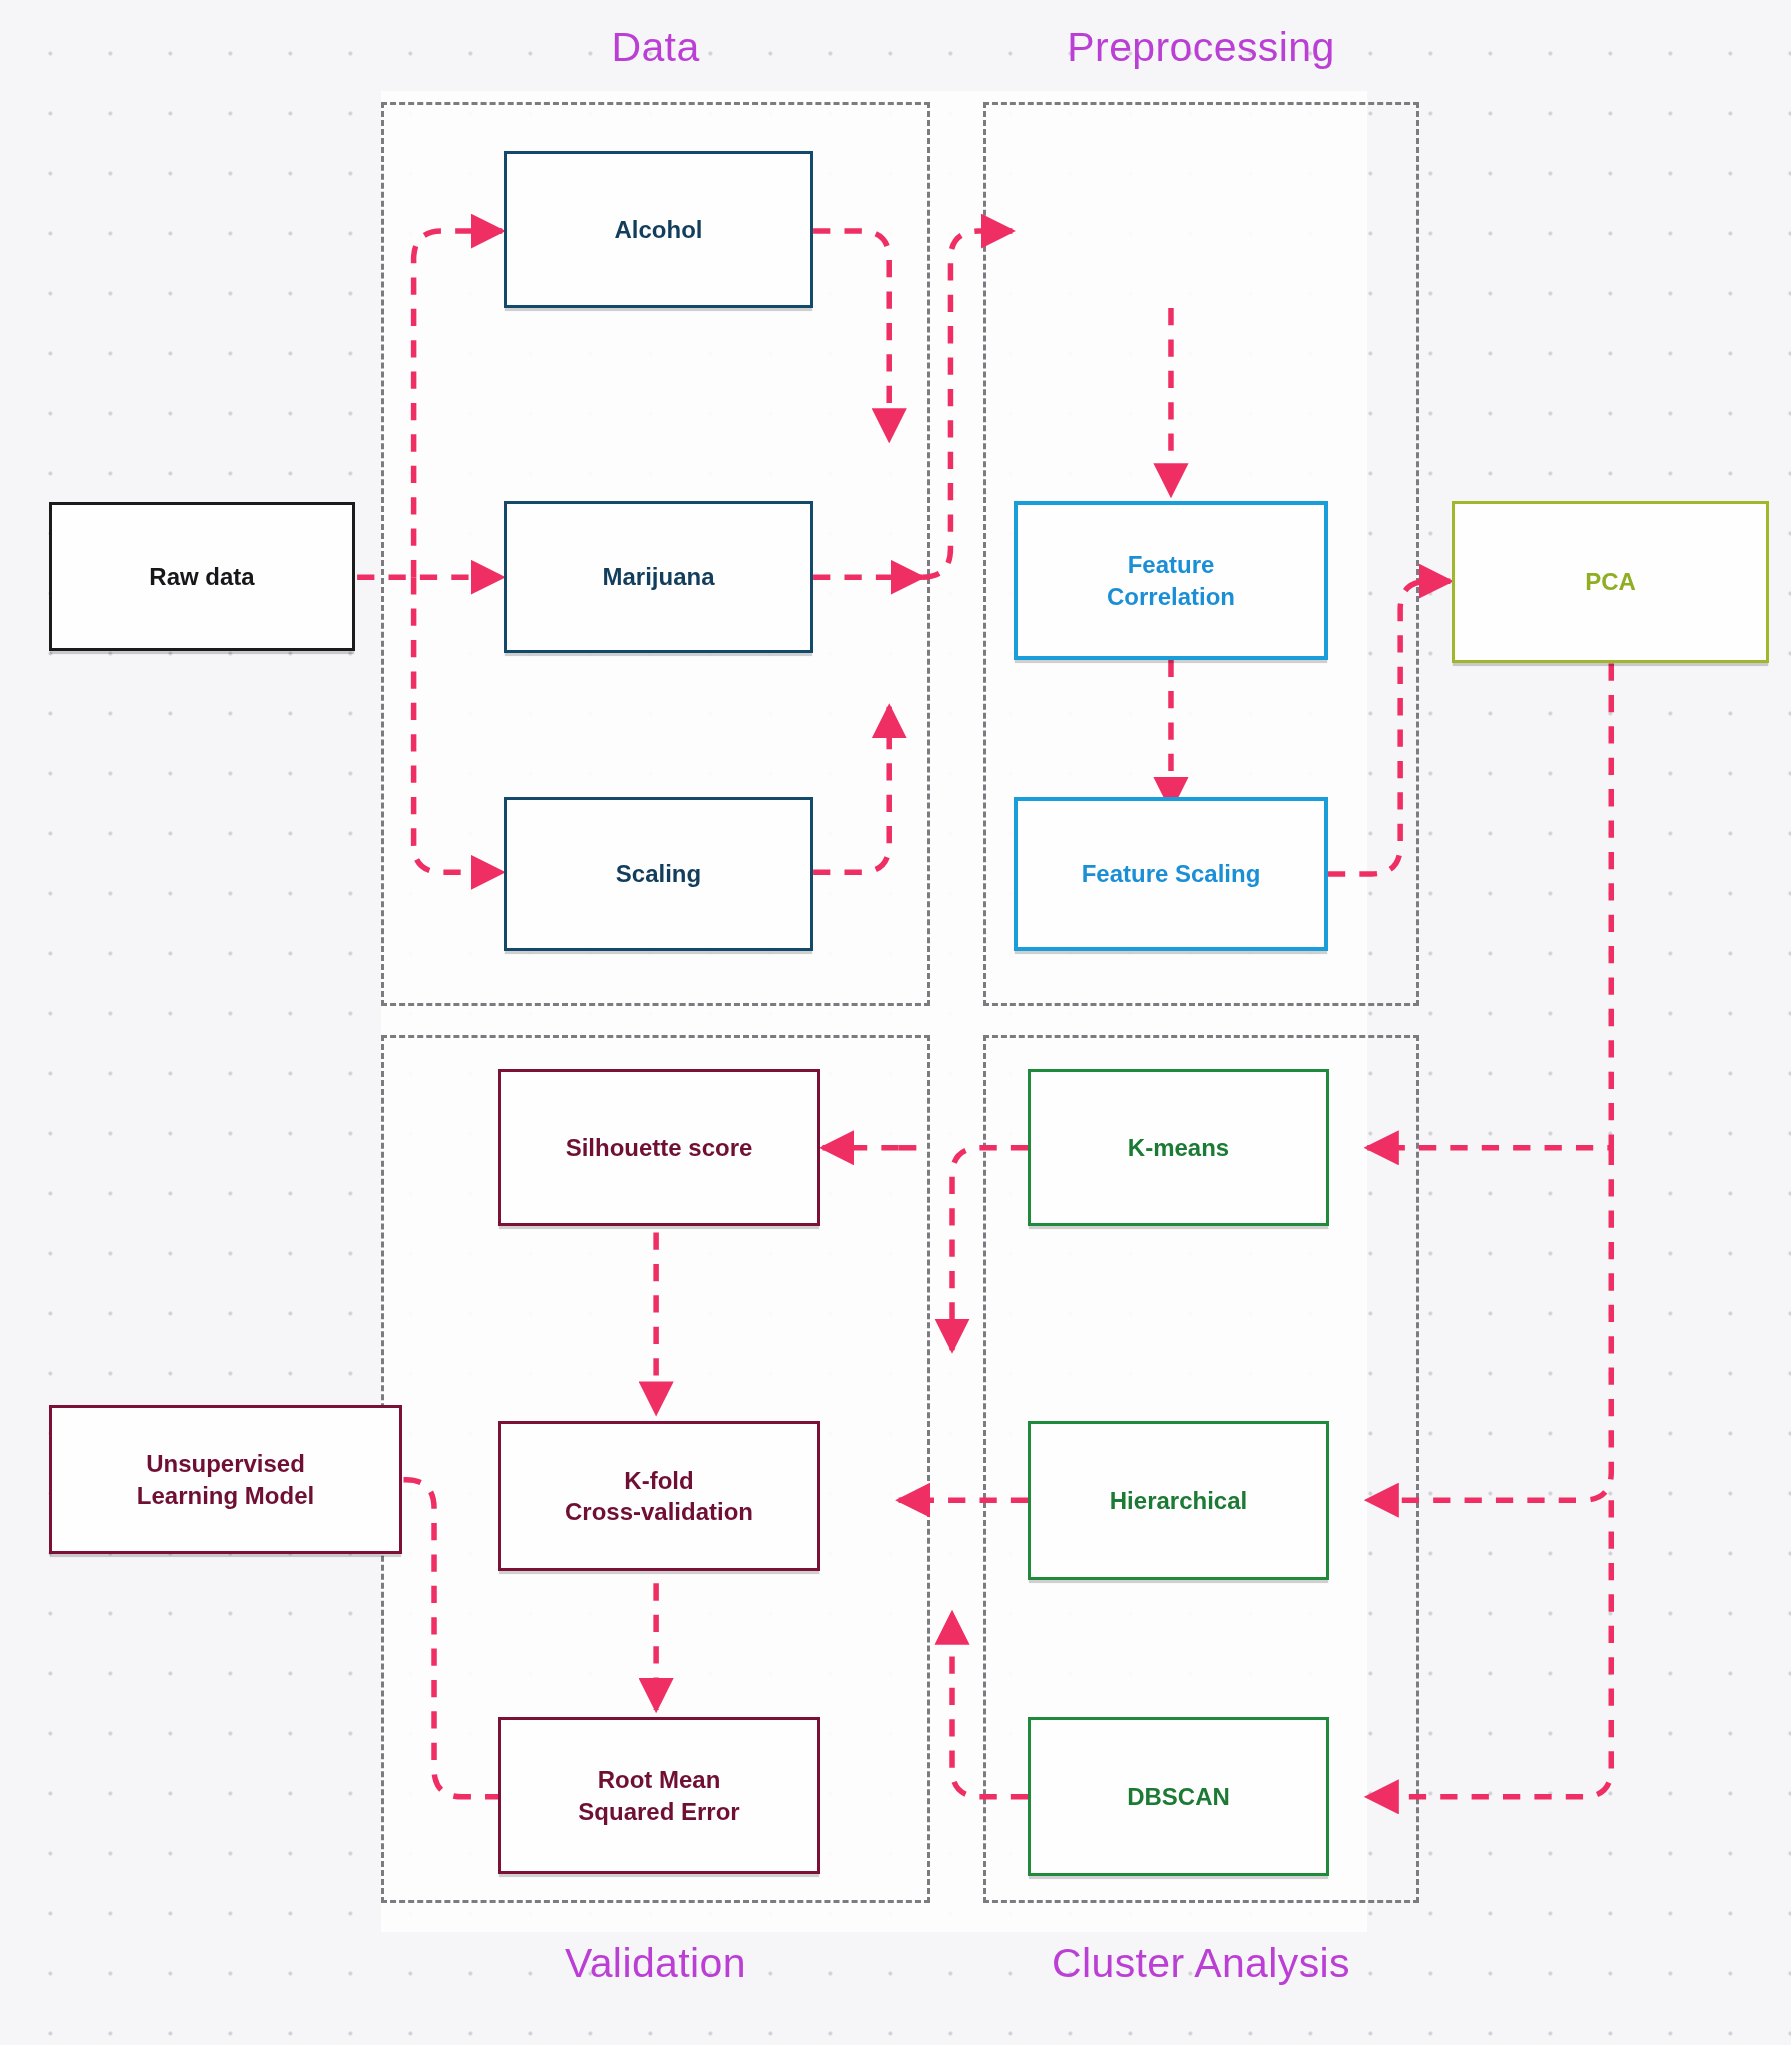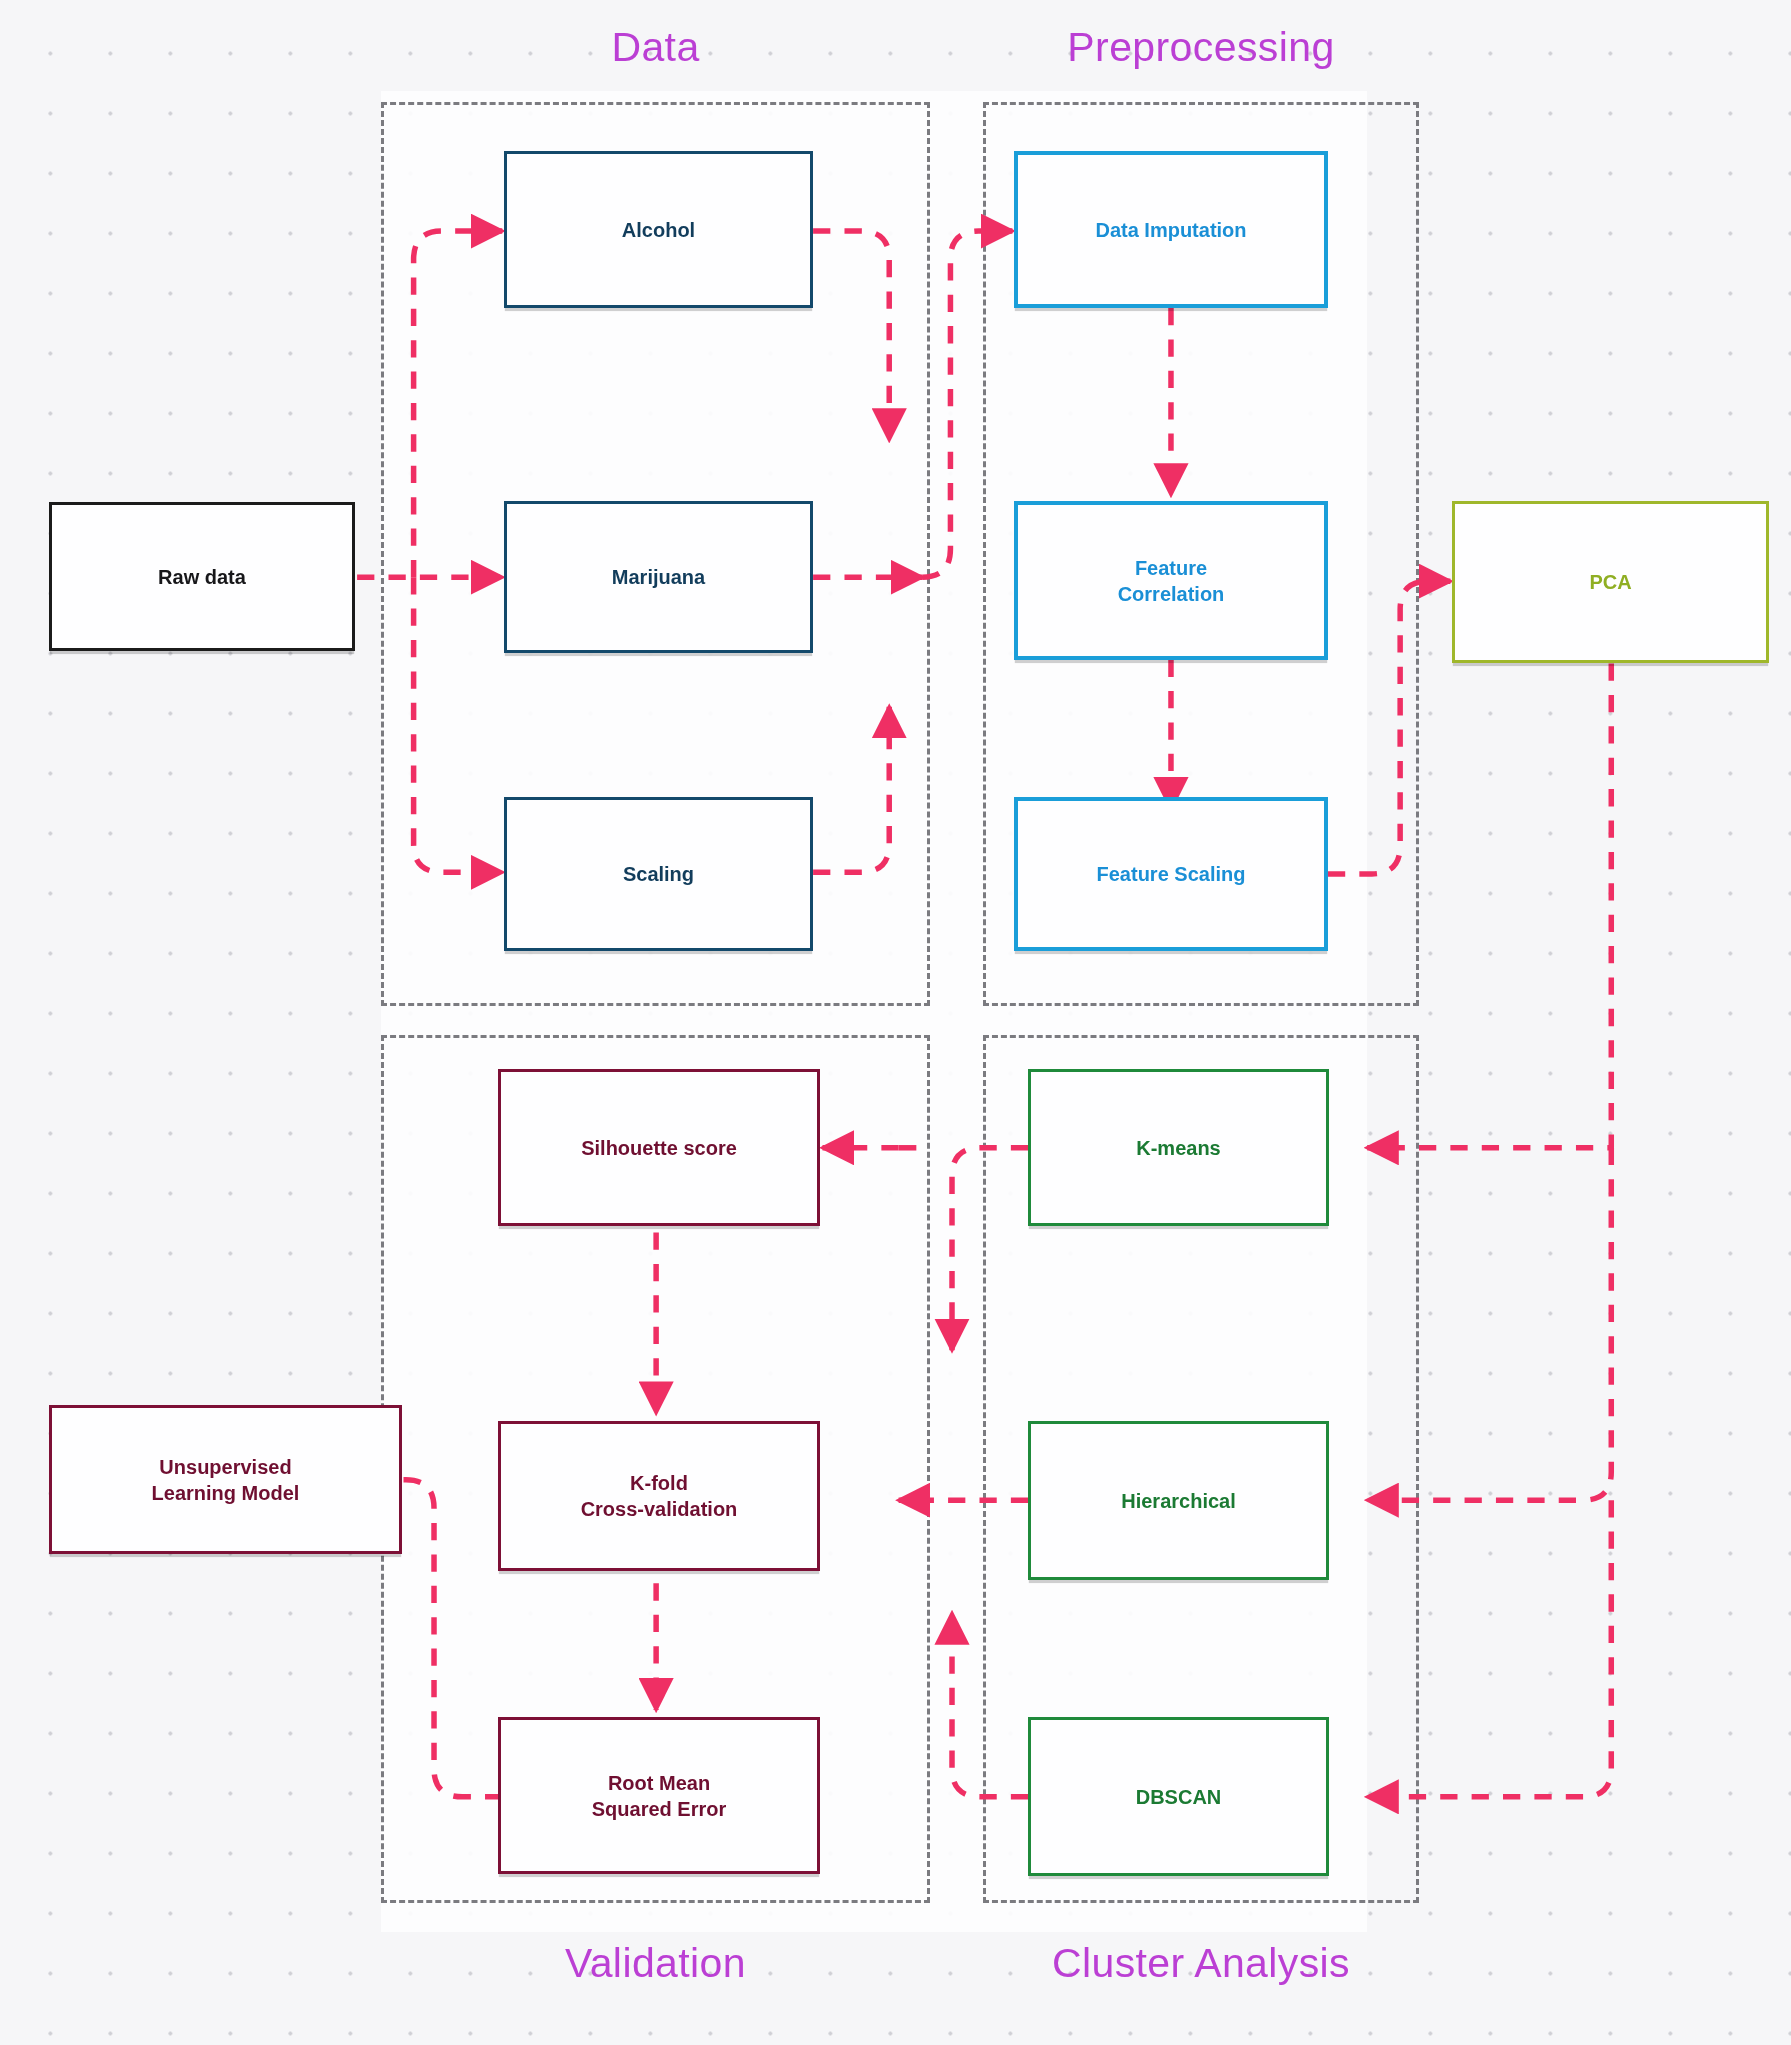--- a/index.html
+++ b/index.html
@@ -48,21 +48,21 @@
     letter-spacing:0.4px;
     white-space:nowrap;
     text-align:center;
   }
   .node{
     position:absolute;
     box-sizing:border-box;
     background:#fefeff;
     display:flex;align-items:center;justify-content:center;
     text-align:center;
-    font-size:20px;
+    font-size:24px;
     line-height:1.30;
     font-weight:600;
     padding:3.1px 7.8px;
     box-shadow:0 3.9px 0 -0.8px rgba(0,0,0,.18);
   }
   .node span{display:block;white-space:pre-line;}
 
   .n-raw{border:3.9px solid #1b1b1b;color:#17171a;}
   .n-data{border:3.9px solid #13496b;color:#123d5c;}
   .n-pre{border:4.7px solid #1a9ed9;color:#1a8fd6;}
@@ -145,23 +145,20 @@
   <div class="node n-data" style="left:504px; top:151px;  width:309px; height:157px;">
     <span>Alcohol</span>
   </div>
   <div class="node n-data" style="left:504px; top:501px;  width:309px; height:152px;">
     <span>Marijuana</span>
   </div>
   <div class="node n-data" style="left:504px; top:797px; width:309px; height:154px;">
     <span>Scaling</span>
   </div>
 
-  <div class="node n-pre" style="left:1014px; top:151px;  width:314px; height:157px;">
-    <span>Data Imputation</span>
-  </div>
   <div class="node n-pre" style="left:1014px; top:501px;  width:314px; height:159px;">
     <span>Feature
 Correlation</span>
   </div>
   <div class="node n-pca" style="left:1452px; top:501px; width:317px; height:162px;">
     <span>PCA</span>
   </div>
 
   <div class="node n-pre" style="left:1014px; top:797px; width:314px; height:154px;">
     <span>Feature Scaling</span>

